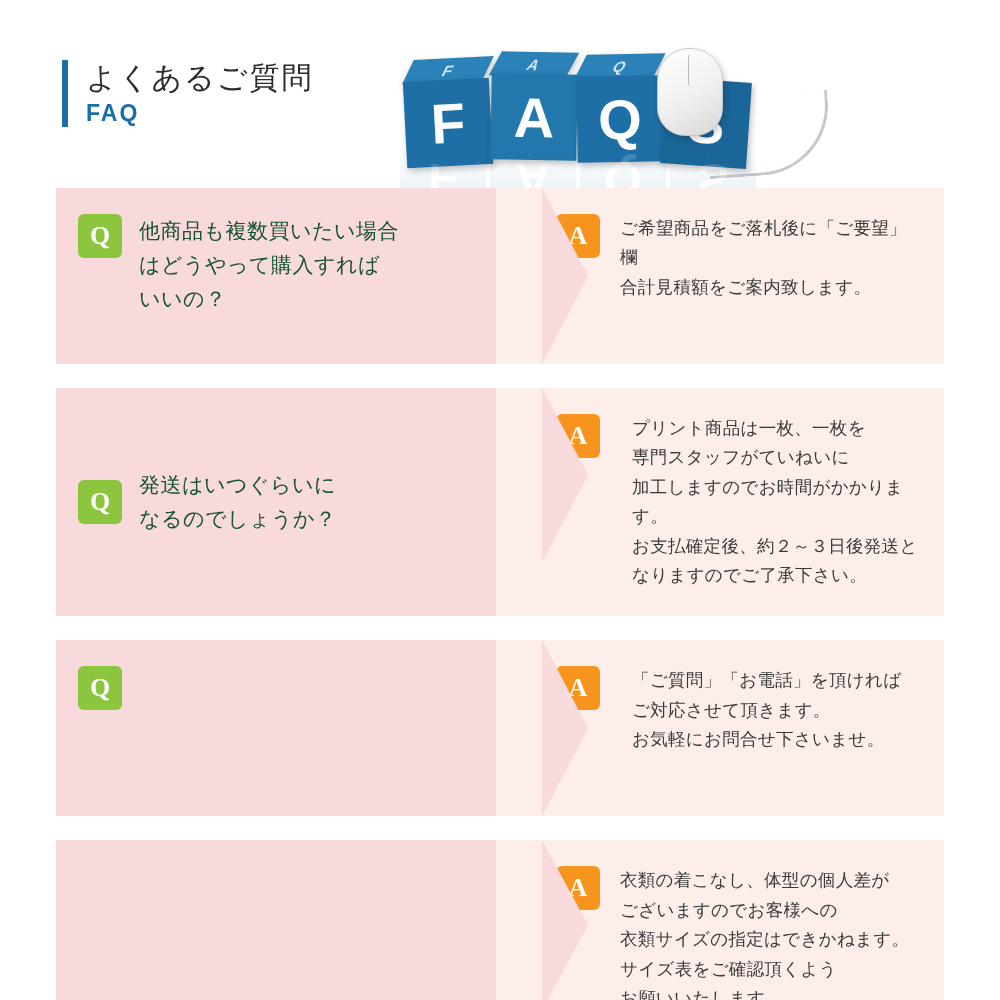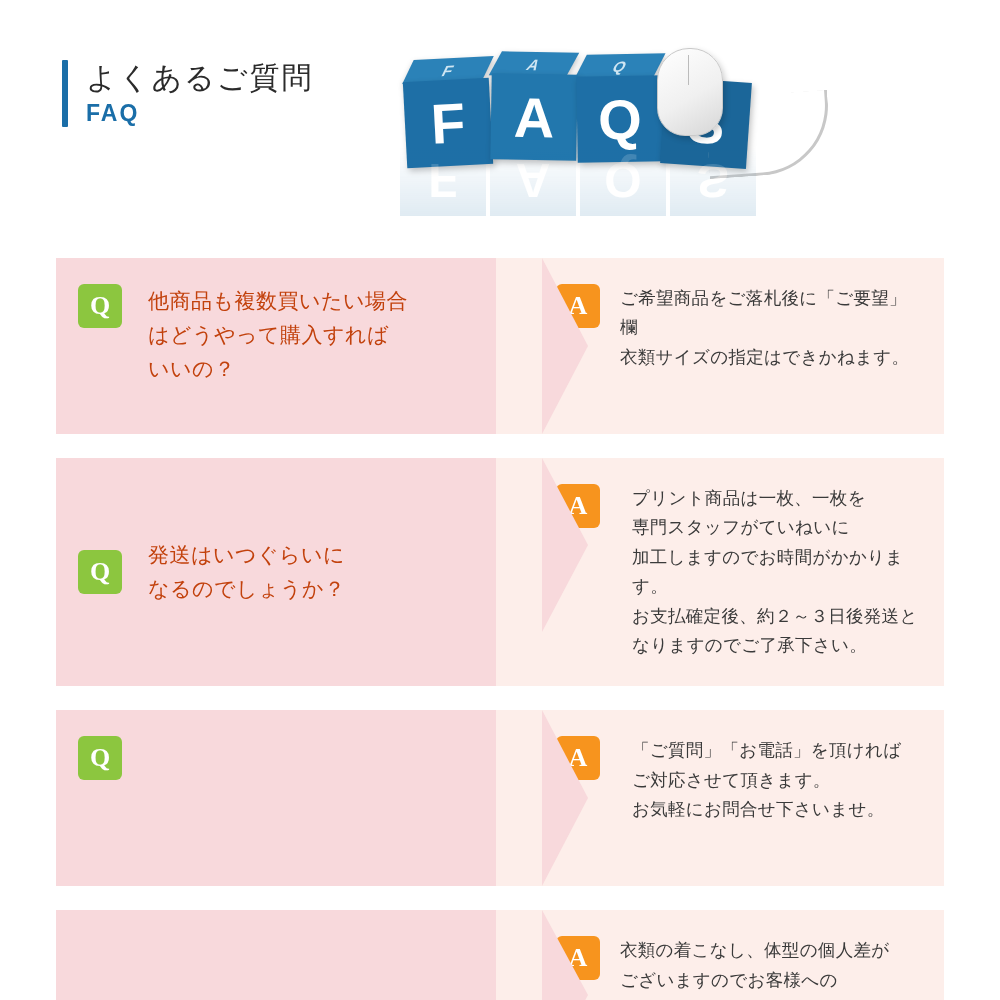--- a/index.html
+++ b/index.html
@@ -12,21 +12,21 @@
     height: 1000px;
     font-family: "Liberation Sans", sans-serif;
     color: #333333;
     overflow: hidden;
     position: relative;
   }
 
   
   .header {
     position: relative;
-    height: 258px;
+    height: 188px;
   }
   .title-block {
     position: absolute;
     left: 62px;
     top: 60px;
     display: flex;
     align-items: stretch;
   }
   .title-bar {
     width: 6px;
@@ -180,24 +180,24 @@
     font-weight: bold;
     display: flex;
     align-items: center;
     justify-content: center;
     font-family: "Liberation Serif", serif;
   }
   .badge.q { background: #8cc63f; }
   .badge.a { background: #f7941e; }
 
   .q-text {
-    margin-left: 26px;
+    margin-left: 17px;
     font-size: 21px;
     line-height: 1.62;
-    color: #c2410c;
+    color: #14532d;
     white-space: pre-line;
     letter-spacing: .5px;
   }
 
   .a-side {
     flex: 1;
     background: #fdeeea;
     display: flex;
     align-items: flex-start;
     padding: 26px 24px 26px 60px;
@@ -265,21 +265,21 @@
       <div class="q-arrow">
         <svg width="46" height="176" viewBox="0 0 46 176">
             <polygon points="0,0 46,88 0,176" fill="#f8d9dc"></polygon>
           </svg>
       </div>
     </div>
     <div class="a-side">
       <div class="badge a">A</div>
       <div style="margin-left:20px;">
         <div class="a-text" style="margin-left:0;">ご希望商品をご落札後に「ご要望」欄
-衣類サイズの指定はできかねます。</div>
+合計見積額をご案内致します。</div>
       </div>
     </div>
   </div>
 
   <div class="faq-row" style="min-height:174px;">
     <div class="q-side" style="align-items:center;">
       <div class="badge q">Q</div>
       <div class="q-text">発送はいつぐらいに
 なるのでしょうか？</div>
       <div class="q-arrow">

